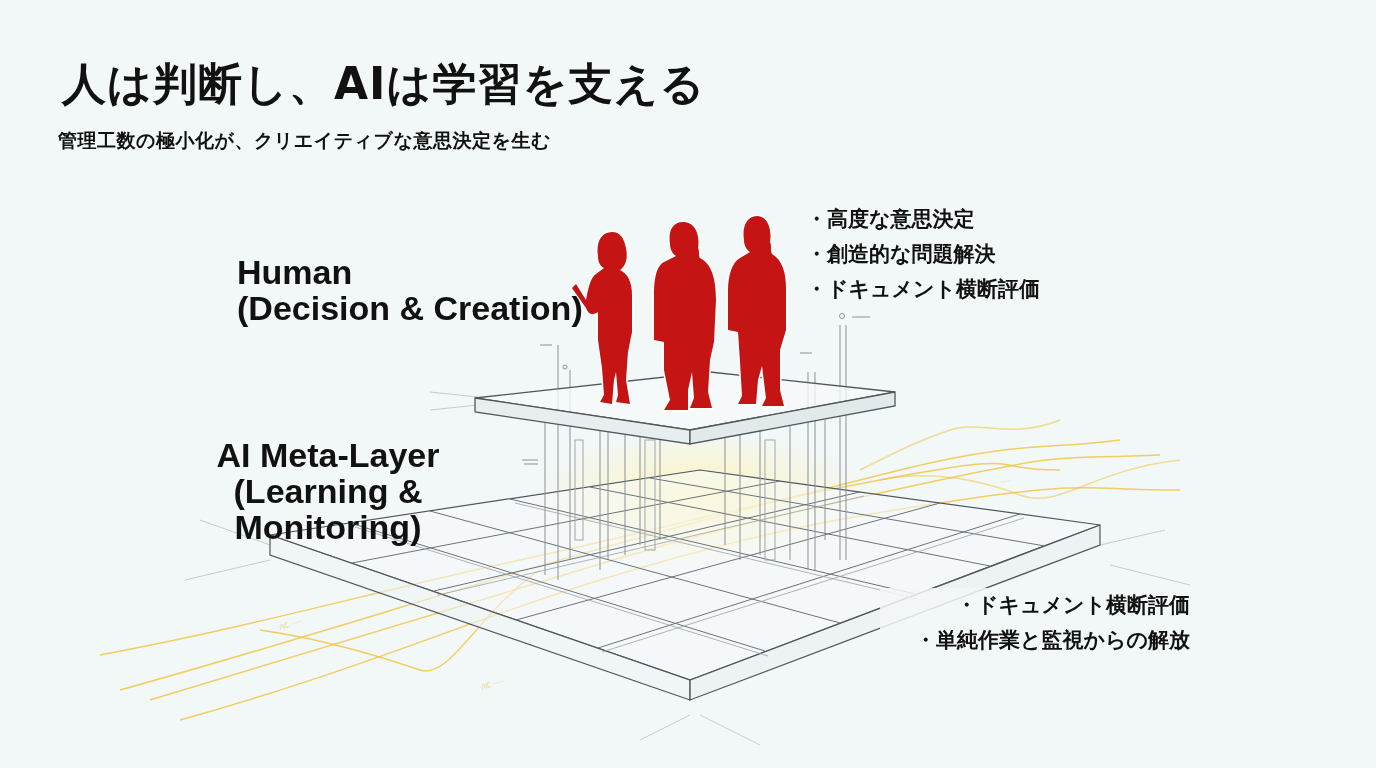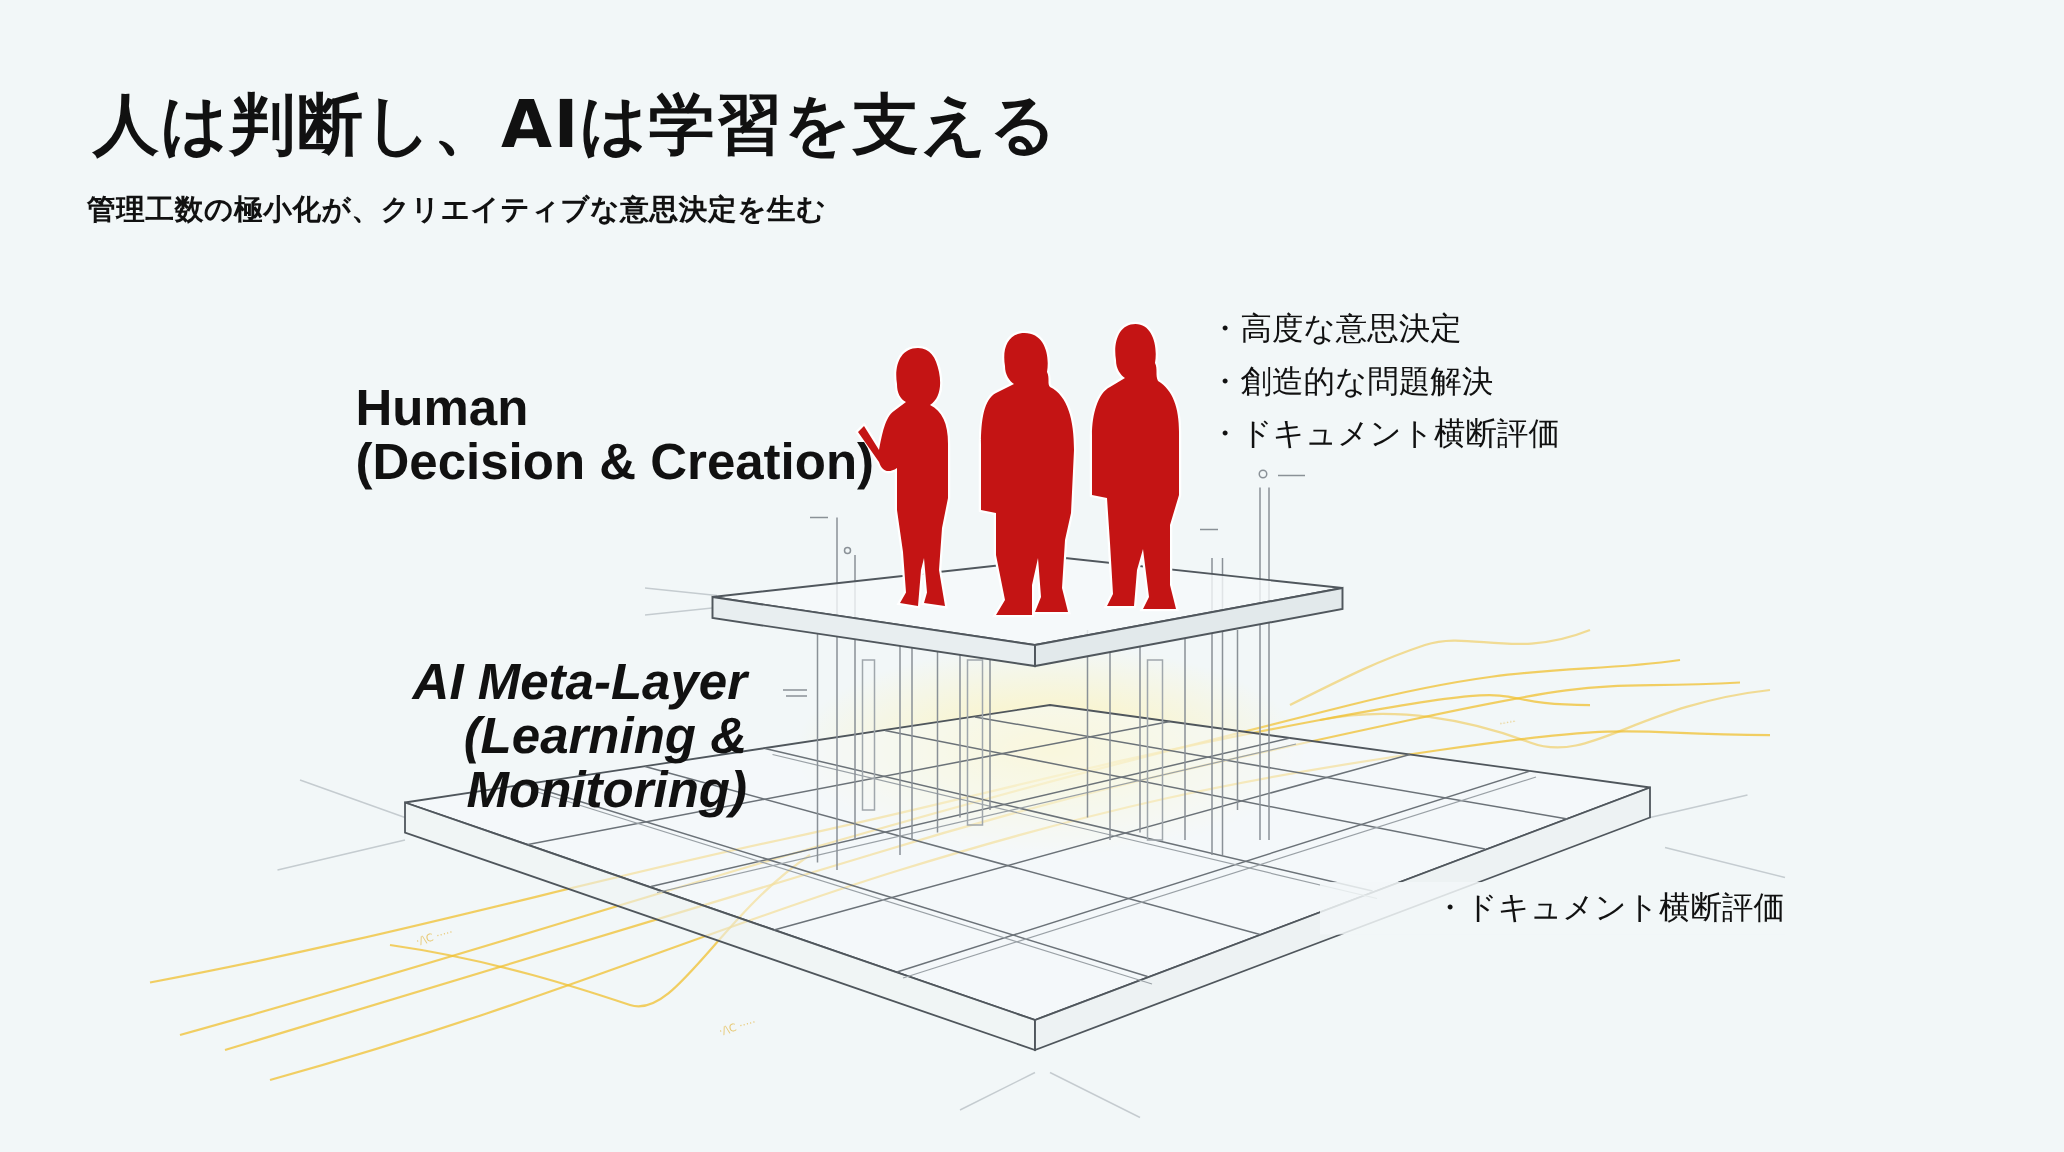--- a/index.html
+++ b/index.html
@@ -17,24 +17,24 @@
   .subtitle {
     position:absolute; left:58px; top:120px;
     font-size:19px; font-weight:bold; line-height:40px; letter-spacing:0.5px;
     margin:0;
   }
   .layer-label {
     position:absolute; font-size:34px; font-weight:bold; line-height:36px;
     font-family:"Liberation Sans","DejaVu Sans",sans-serif;
   }
   .layer-label.human { left:237px; top:254px; text-align:left; }
-  .layer-label.ai { left:158px; top:437px; width:340px; text-align:right;font-style:italic; }
+  .layer-label.ai { left:158px; top:437px; width:340px; text-align:center; }
   .bullets {
     position:absolute; list-style:none; margin:0; padding:0;
-    font-size:21px; font-weight:normal; line-height:35px;
+    font-size:21px; font-weight:bold; line-height:35px;
   }
   .bullets li::before { content:"・"; }
   .bullets.top { left:806px; top:202px; }
   .bullets.bottom { left:880px; top:588px; text-align:right; width:310px; }
   .bullets.bottom li { background:rgba(242,247,248,0.85); }
   svg.scene { position:absolute; left:0; top:0; }
 </style>
 </head>
 <body>
 
@@ -178,13 +178,14 @@
 </div>
 
 <ul class="bullets top">
   <li>高度な意思決定</li>
   <li>創造的な問題解決</li>
   <li>ドキュメント横断評価</li>
 </ul>
 
 <ul class="bullets bottom">
   <li>ドキュメント横断評価</li>
+  <li>単純作業と監視からの解放</li>
 </ul>
 
 </body></html>

